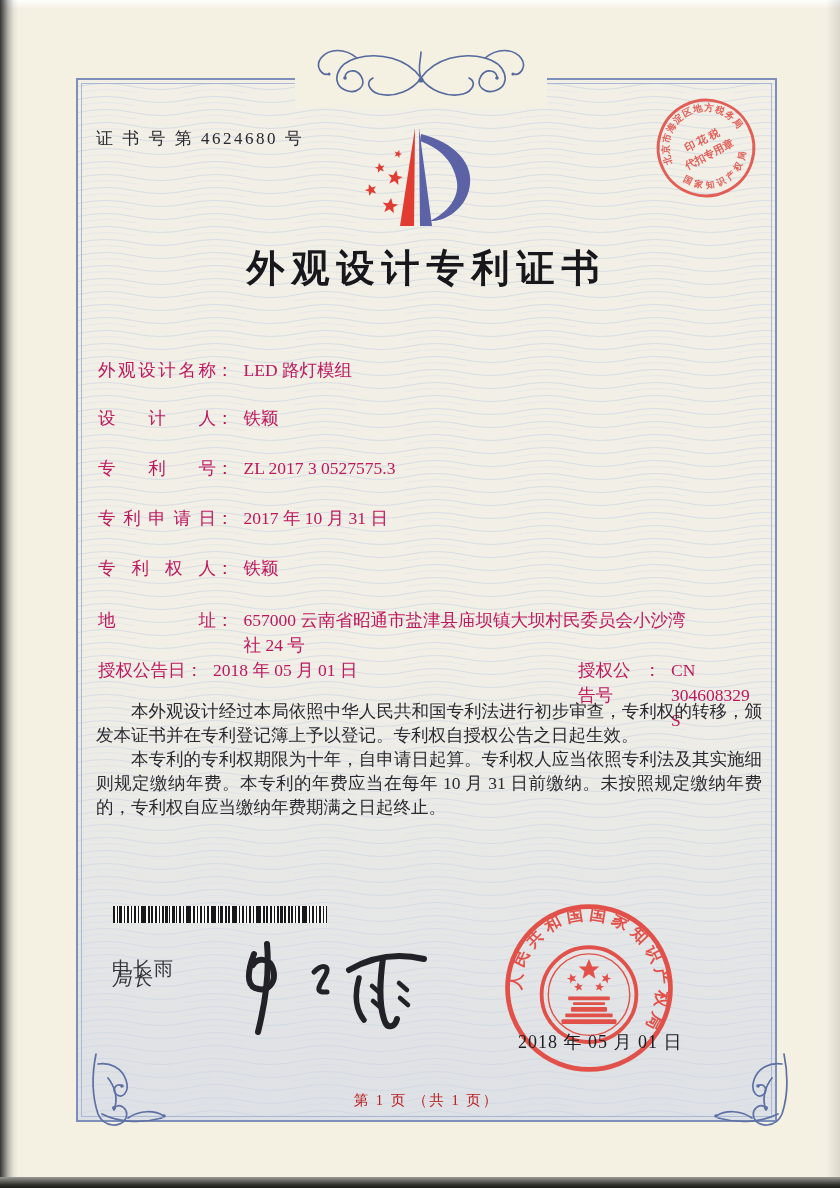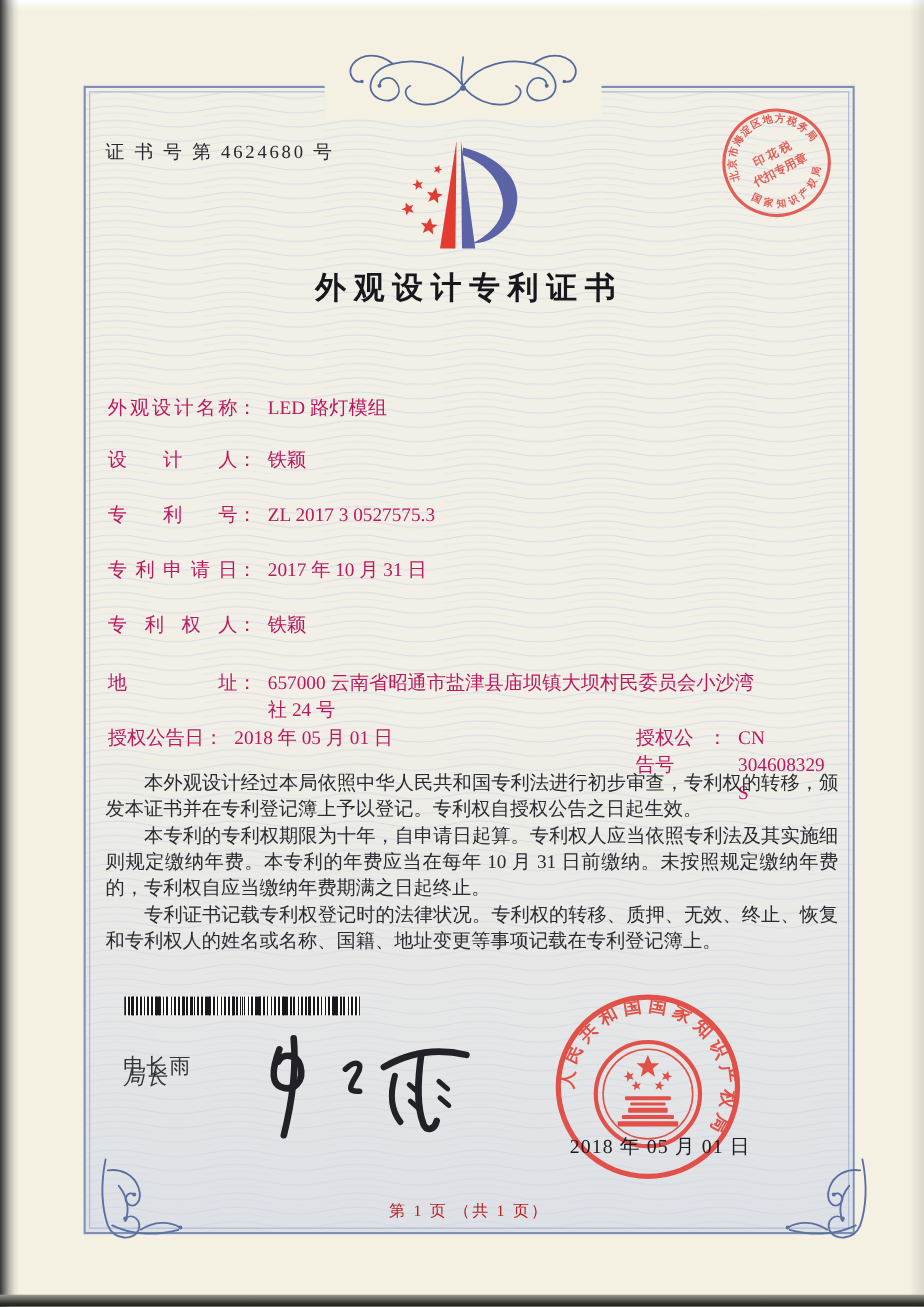--- a/index.html
+++ b/index.html
@@ -36,21 +36,21 @@
   .flourish.br { left:708px; top:1048px; transform:scaleX(-1); }
 
   .cert-number { position:absolute; left:96px; top:127px; font-size:17px;
     letter-spacing:2.5px; color:#27272d; }
 
   .logo { position:absolute; left:326px; top:122px; width:154px; height:116px; }
 
   .tax-stamp { position:absolute; left:644px; top:86px; width:124px; height:124px; }
 
   .title { position:absolute; left:76px; top:243px; width:701px; text-align:center;
-    font-size:28px; font-weight:bold; letter-spacing:7px; color:#17171c; }
+    font-size:38px; font-weight:bold; letter-spacing:7px; color:#17171c; }
 
   .field-row { position:absolute; left:98px; display:flex; align-items:flex-start;
     font-size:17.5px; line-height:25px; color:#be185d; }
   .field-label { display:inline-block; width:118px; text-align:justify; text-align-last:justify; }
   .field-colon { display:inline-block; }
   .field-value { display:inline-block; margin-left:10px; max-width:448px; }
   .grant-right { position:absolute; left:480px; top:0; display:flex; font-size:17.5px; }
 
   .paragraphs { position:absolute; left:96px; top:699px; width:666px;
     font-size:17.5px; line-height:24px; text-align:justify; color:#2a2a30; }
@@ -221,21 +221,20 @@
   <span class="grant-right">
     <span>授权公告号</span>
       <span>：</span>
     <span class="field-value">CN 304608329 S</span>
   </span>
 </div>
 
 <div class="paragraphs">
   <p>本外观设计经过本局依照中华人民共和国专利法进行初步审查，专利权的转移，颁发本证书并在专利登记簿上予以登记。专利权自授权公告之日起生效。</p>
   <p>本专利的专利权期限为十年，自申请日起算。专利权人应当依照专利法及其实施细则规定缴纳年费。本专利的年费应当在每年 10 月 31 日前缴纳。未按照规定缴纳年费的，专利权自应当缴纳年费期满之日起终止。</p>
-  <p>专利证书记载专利权登记时的法律状况。专利权的转移、质押、无效、终止、恢复和专利权人的姓名或名称、国籍、地址变更等事项记载在专利登记簿上。</p>
 </div>
 
 <div class="barcode"></div>
 
 <div class="signer-title">局长</div>
 <div class="signer-name">申长雨</div>
 
 <svg class="signature" viewBox="0 0 218 104" xmlns="http://www.w3.org/2000/svg">
   <g stroke="#212127" fill="none" stroke-linecap="round" stroke-linejoin="round">
     <path d="M32 16 C26 32 24 46 33 50 C45 55 55 45 51 31 C48 20 35 19 31 27" stroke-width="6"></path>

